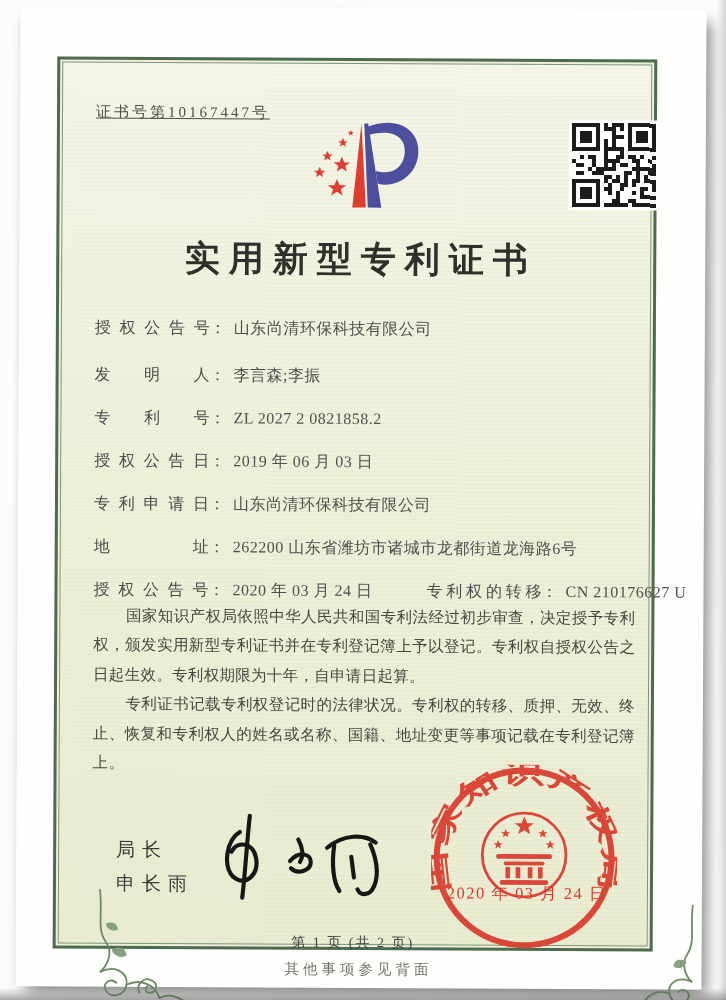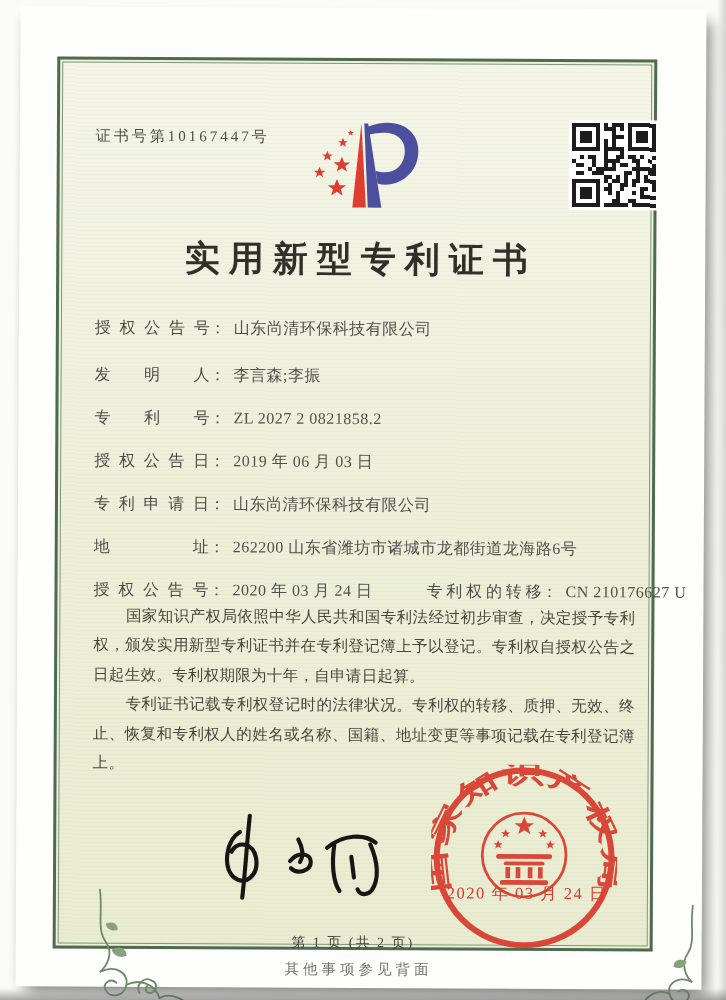--- a/index.html
+++ b/index.html
@@ -18,21 +18,21 @@
   .frame{
     position:absolute;left:37px;top:50px;width:600px;height:892px;
     border:3px solid #4d6b4f;box-sizing:border-box;background:#eef0da;
   }
   .frame-inner{
     position:absolute;inset:2px;border:1px solid #7d967c;
     background:
       repeating-linear-gradient(0deg, rgba(110,130,80,.04) 0 1px, rgba(0,0,0,0) 1px 4px),
       linear-gradient(180deg,#f4f5e7 0%,#eef0da 45%,#e9ecd0 100%);
   }
-  .cert-no{position:absolute;left:33px;top:64px;font-size:15px;letter-spacing:3px;color:#4d4d4b;}
+  .cert-no{position:absolute;left:33px;top:40px;font-size:15px;letter-spacing:3px;color:#4d4d4b;text-decoration:underline;}
   .logo{position:absolute;left:238px;top:44px;width:148px;height:116px;}
   .qr{position:absolute;left:506px;top:55px;width:90px;height:90px;background:#fff;}
   .title{
     position:absolute;left:0;top:172px;width:100%;text-align:center;
     font-size:35px;font-weight:700;letter-spacing:9px;padding-left:9px;box-sizing:border-box;color:#2f2f2b;
   }
   .fields{position:absolute;left:33px;top:255px;width:545px;}
   .frow{margin-bottom:22px;font-size:16px;color:#4b4b4a;white-space:nowrap;}
   .frow.first{margin-bottom:26px;}
   .flabel{display:inline-block;width:115px;text-align:justify;text-align-last:justify;vertical-align:bottom;}
@@ -249,20 +249,24 @@
             <span><span class="flabel">授权公告号</span><span class="fcolon">：</span><span class="fvalue">2020 年 03 月 24 日</span></span>
             <span class="second"><span class="flabel">专利权的转移</span><span class="fcolon">：</span><span class="fvalue">CN 210176627 U</span></span>
           </div>
         </div>
 
         <div class="paras">
           <p>国家知识产权局依照中华人民共和国专利法经过初步审查，决定授予专利权，颁发实用新型专利证书并在专利登记簿上予以登记。专利权自授权公告之日起生效。专利权期限为十年，自申请日起算。</p>
           <p>专利证书记载专利权登记时的法律状况。专利权的转移、质押、无效、终止、恢复和专利权人的姓名或名称、国籍、地址变更等事项记载在专利登记簿上。</p>
         </div>
 
+        <div class="signer">
+          <div>局长</div>
+          <div>申长雨</div>
+        </div>
 
         <svg class="signature" viewBox="0 0 200 100">
           <g fill="none" stroke="#161614" stroke-width="4.6" stroke-linecap="round" stroke-linejoin="round">
             <path d="M34 24 C 19 33 15 62 27 74 C 40 85 56 72 52 52 C 49 36 31 33 25 46"></path>
             <path d="M45 6 C 42 34 40 72 37 97"></path>
             <path d="M99 32 C 104 41 105 50 101 57"></path>
             <path d="M90 56 C 99 45 113 47 113 57 C 113 67 98 71 91 64"></path>
             <path d="M131 41 C 149 26 172 25 185 35"></path>
             <path d="M139 38 C 136 59 138 79 145 89"></path>
             <path d="M179 37 C 188 57 189 76 181 88 C 176 94 168 94 165 87"></path>

